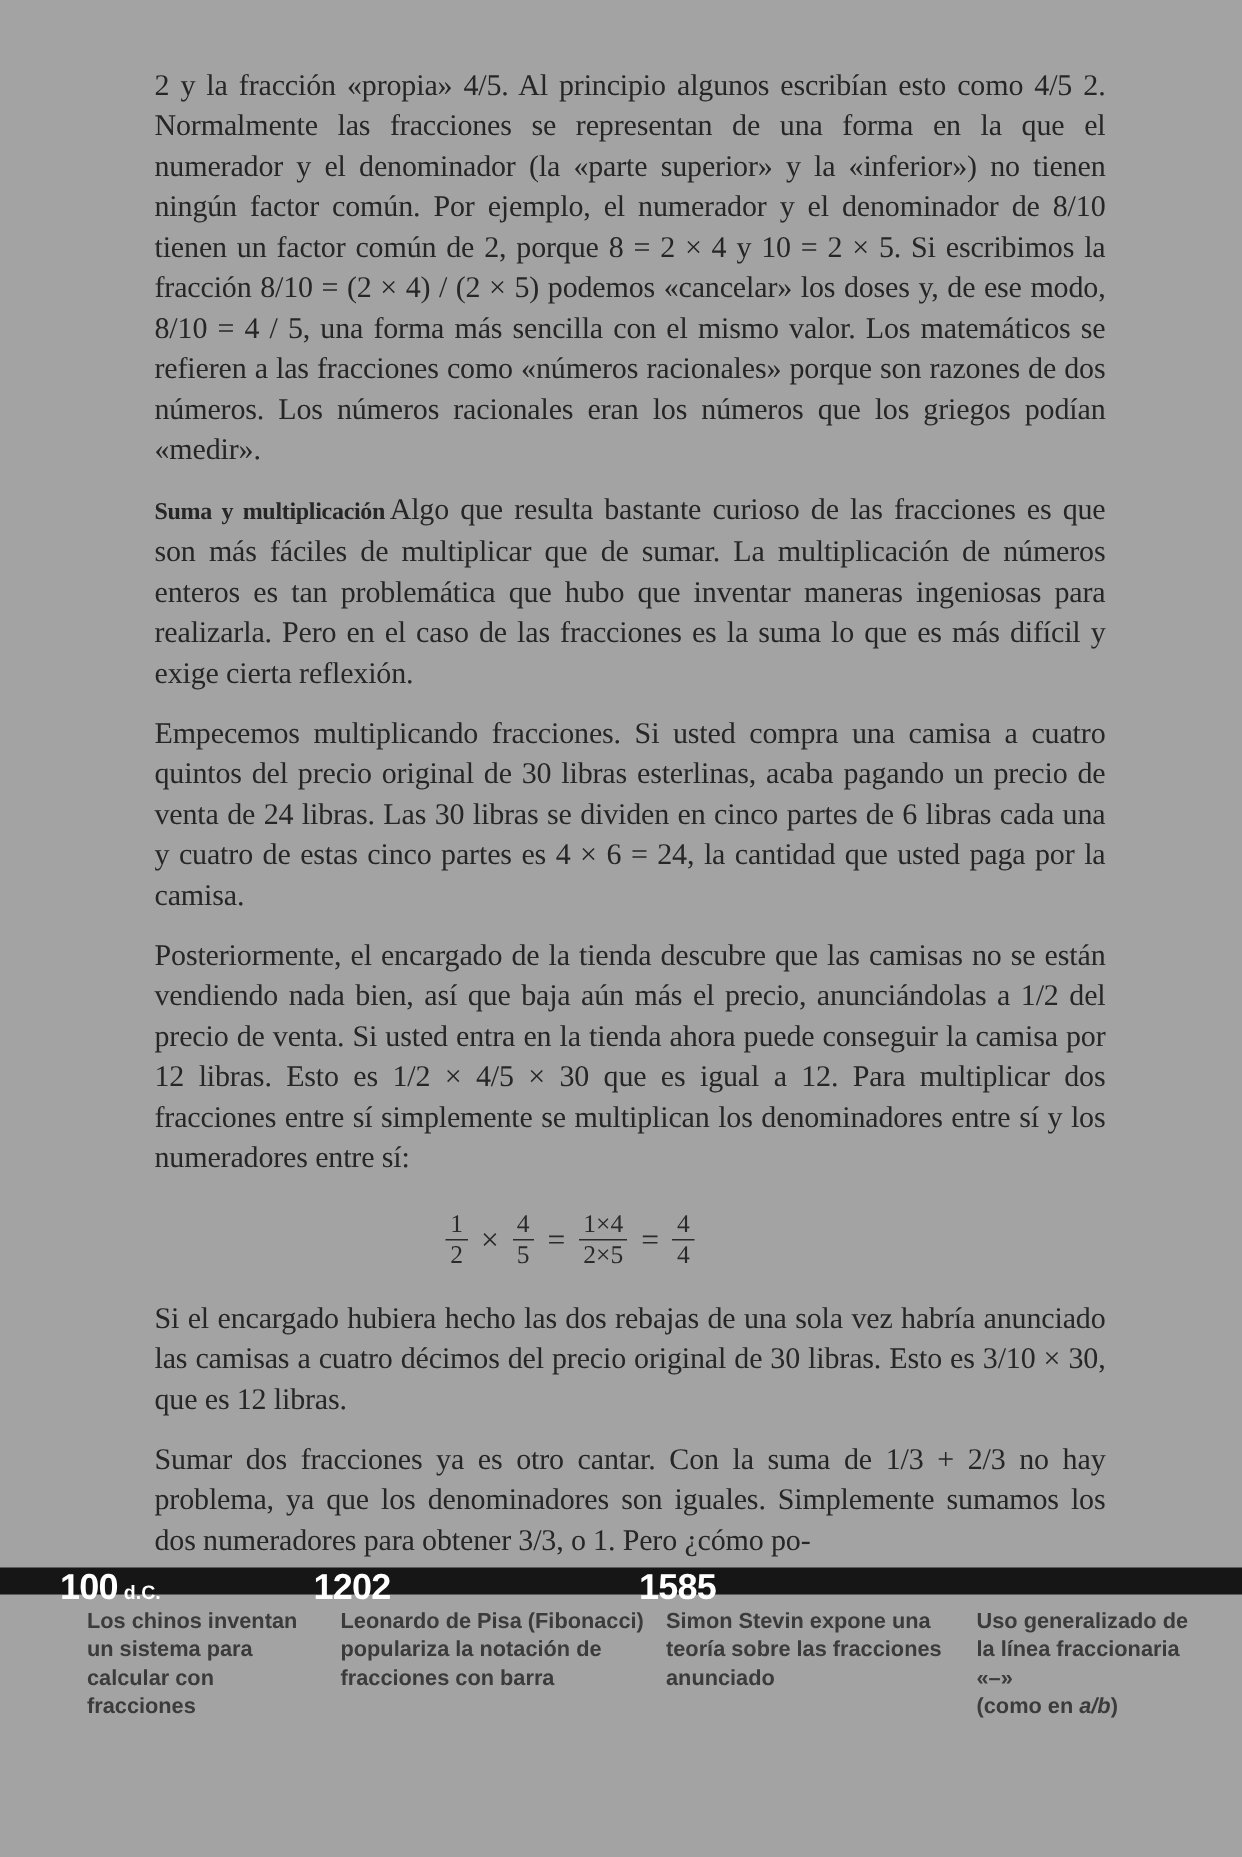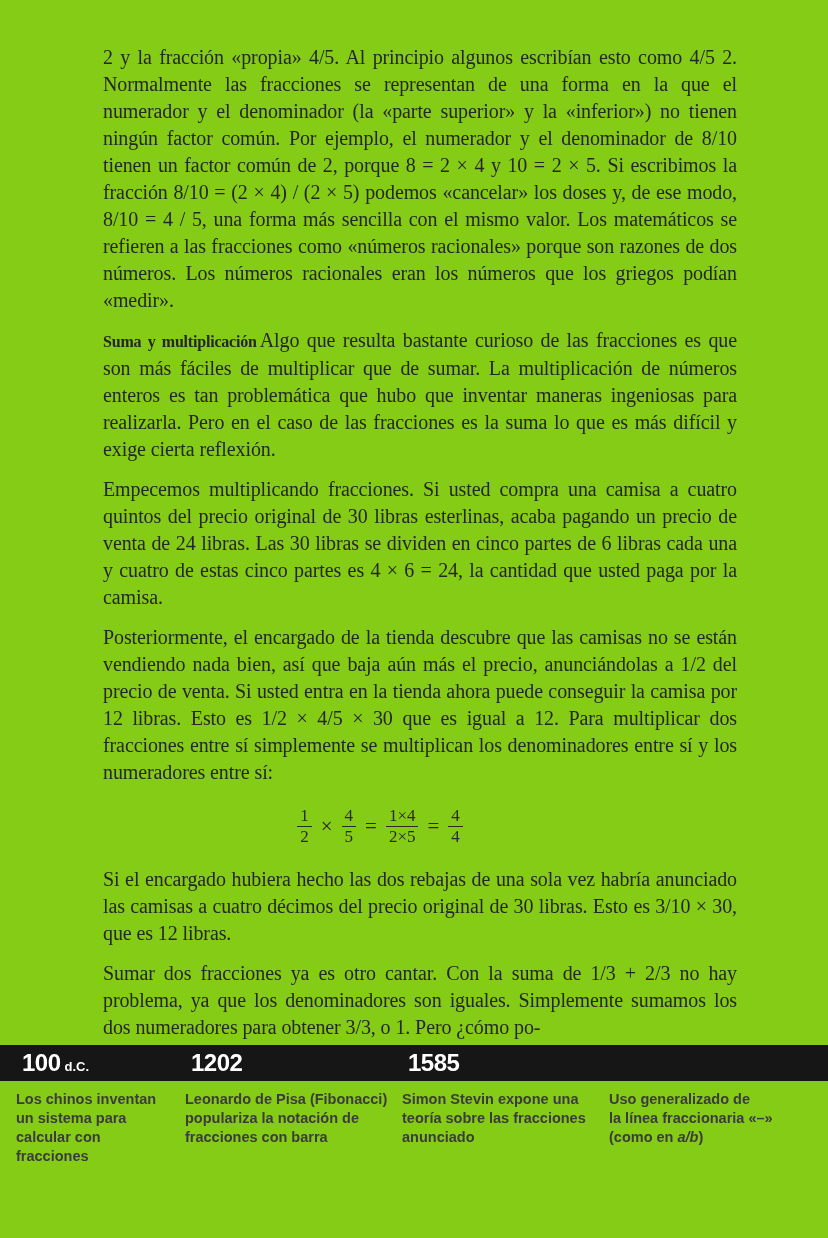--- a/index.html
+++ b/index.html
@@ -4,21 +4,21 @@
 <style>
   html, body {
     margin: 0;
     padding: 0;
     background: #ffffff;
   }
   .page {
     position: relative;
     width: 828px;
     height: 1238px;
-    background: #84cc16;
+    background: #a3a3a3;
     overflow: hidden;
     font-family: "Liberation Serif", serif;
     color: #262626;
   }
   .text-column {
     position: absolute;
     left: 103px;
     top: 44px;
     width: 634px;
   }
@@ -67,43 +67,43 @@
   }
   
   .timeline {
     position: absolute;
     left: 0;
     right: 0;
     top: 1045px;
     font-family: "Liberation Sans", sans-serif;
   }
   .timeline-bar {
-    height: 36px;
+    height: 18px;
     background: #161616;
     display: grid;
     grid-template-columns: 169px 217px 207px 1fr;
-    padding-left: 22px;
+    padding-left: 40px;
     align-items: center;
   }
   .year {
     color: #ffffff;
     font-weight: 700;
     font-size: 24px;
     letter-spacing: -0.5px;
     white-space: nowrap;
   }
   .year .year-suffix {
     font-size: 13px;
     letter-spacing: 0;
     margin-left: 4px;
   }
   .timeline-descs {
     display: grid;
     grid-template-columns: 169px 217px 207px 1fr;
-    padding-left: 16px;
+    padding-left: 58px;
     margin-top: 9px;
   }
   .tl-desc {
     color: #3b3b3b;
     font-weight: 700;
     font-size: 14.5px;
     line-height: 19px;
     padding-right: 14px;
   }
   .tl-italic { font-style: italic; }

